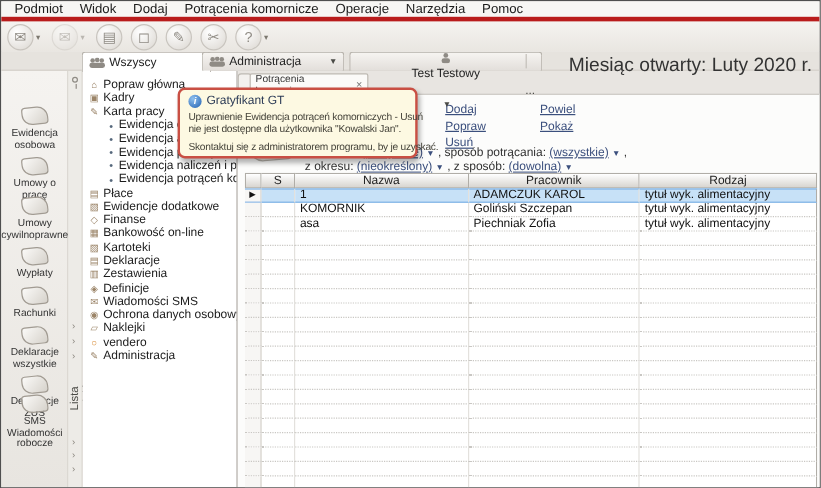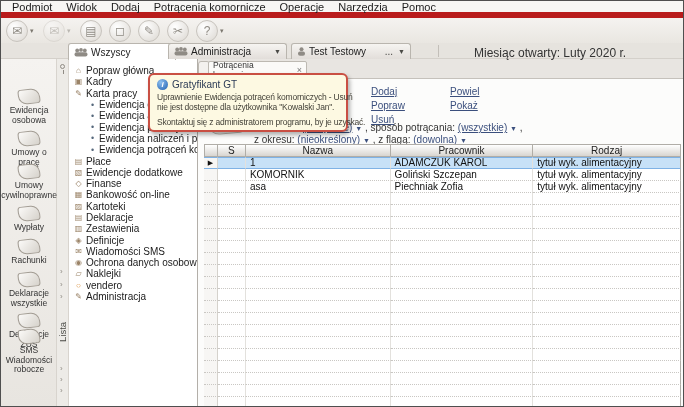--- a/index.html
+++ b/index.html
@@ -1,21 +1,21 @@
 <!DOCTYPE html>
 <html><head>
 <meta charset="utf-8">
 <style>
   html,body{margin:0;padding:0;background:#9a9a9a;}
   *{box-sizing:border-box;}
   #win{position:relative;width:684px;height:407px;background:#eceae6;border:1px solid #4f4f4f;
        font-family:"Liberation Sans","DejaVu Sans",sans-serif;font-size:10px;overflow:hidden;}
   
   .menubar{position:absolute;left:0;top:0;right:0;height:17px;background:#f7f6f4;
-           border-bottom:6px solid #b91c1c;display:flex;align-items:center;padding-left:4px;z-index:5;}
+           border-bottom:4px solid #b91c1c;display:flex;align-items:center;padding-left:4px;z-index:5;}
   .menuitem{padding:1px 7px;font-size:11px;color:#1c1c1c;cursor:default;}
   
   .toolbar{position:absolute;left:0;top:17px;right:0;height:25px;
            background:linear-gradient(#f5f3f0,#e9e6e1);display:flex;align-items:center;padding-left:5px;z-index:5;}
   .tbtn{display:flex;align-items:center;margin-right:7px;}
   .tglyph{width:22px;height:22px;border:1px solid #c8c4be;border-radius:50%;
           background:radial-gradient(circle at 35% 30%,#ffffff,#dbd7d1);
           color:#8f8b84;font-size:12px;display:flex;align-items:center;justify-content:center;}
   .tcaret{font-size:7px;color:#7c786f;margin-left:2px;width:6px;}
   .tbtn.disabled{opacity:.45;}
@@ -26,21 +26,21 @@
           color:#cac6bf;z-index:3;}
   .tab{position:absolute;top:42px;height:16px;border:1px solid #b9b5ae;border-bottom:none;
        border-radius:3px 3px 0 0;display:flex;align-items:center;padding:0 5px;gap:3px;
        font-size:10px;color:#222;z-index:6;}
   .tab.active{background:#ffffff;height:17px;}
   .tab.inactive{background:linear-gradient(#f6f4f1,#e2deda);}
   .tabcaret{margin-left:auto;font-size:7px;color:#4a4a46;}
   .tabmore{color:#4a4a46;}
   .ppl{flex:none;}
   .tabsep{position:absolute;left:437px;top:44px;width:1px;height:12px;background:#c3bfb9;z-index:6;}
-  .monthlbl{position:absolute;left:445px;top:45px;font-size:12px;color:#333;z-index:6;padding-left:28px;}
+  .monthlbl{position:absolute;left:445px;top:45px;font-size:16px;color:#333;z-index:6;padding-left:28px;}
   
   .modulebar{position:absolute;left:0;top:58px;width:56px;bottom:0;
              background:linear-gradient(180deg,#f5f3f0,#e8e5e0);border-right:1px solid #d8d4ce;z-index:2;}
   .mod{position:absolute;left:0;width:56px;text-align:center;cursor:default;}
   .micon{width:22px;height:15px;margin:0 auto 2px;border:1px solid #a19b92;border-radius:3px 9px 3px 9px;
          background:linear-gradient(135deg,#fbfaf8,#d6d2cb);transform:rotate(-6deg);}
   .mlabel{font-size:8.5px;line-height:9.5px;color:#333;display:block;}
   
   .striplm{position:absolute;left:56px;top:58px;width:12px;bottom:0;background:#edebe7;
            border-right:1px solid #d8d4ce;z-index:2;}
@@ -167,21 +167,21 @@
       <g fill="#8f8b85">
           <circle cx="3.2" cy="2.4" r="1.9"></circle>
           <circle cx="7" cy="1.9" r="1.9"></circle>
           <circle cx="10.8" cy="2.4" r="1.9"></circle>
           <rect x="0.5" y="4.3" width="13" height="4.3" rx="2"></rect>
         </g>
     </svg>
     <span>Administracja</span>
     <span class="tabcaret">▼</span>
   </div>
-  <div class="tab inactive" style="left:290px;width:120px;">
+  <div class="tab inactive" style="left:290px;width:161px;flex-direction:column;">
     <svg class="ppl" width="9" height="9" viewBox="0 0 9 9">
       <g fill="#8f8b85">
           <circle cx="4.5" cy="2.2" r="2"></circle>
           <rect x="1" y="4.5" width="7" height="4.3" rx="2"></rect>
         </g>
     </svg>
     <span>Test Testowy</span>
     <span class="tabmore" style="margin-left:auto;">...</span>
     <span class="tabcaret" style="margin-left:2px;">▼</span>
   </div>
@@ -345,21 +345,21 @@
         <span class="fcaret">▼</span>
         <span>, sposób potrącania:</span>
         <span class="flink">(wszystkie)</span>
         <span class="fcaret">▼</span>
         <span>,</span>
       </div>
       <div class="fline f2">
         <span>z okresu:</span>
         <span class="flink">(nieokreślony)</span>
         <span class="fcaret">▼</span>
-        <span>, z flagą:</span>
+        <span>, z sposób:</span>
         <span class="flink">(dowolna)</span>
         <span class="fcaret">▼</span>
       </div>
 
       <div class="tablewrap">
         <div class="thead">
           <div class="hc sel"></div>
           <div class="hc s">S</div>
           <div class="hc nazwa">Nazwa</div>
           <div class="hc prac">Pracownik</div>

